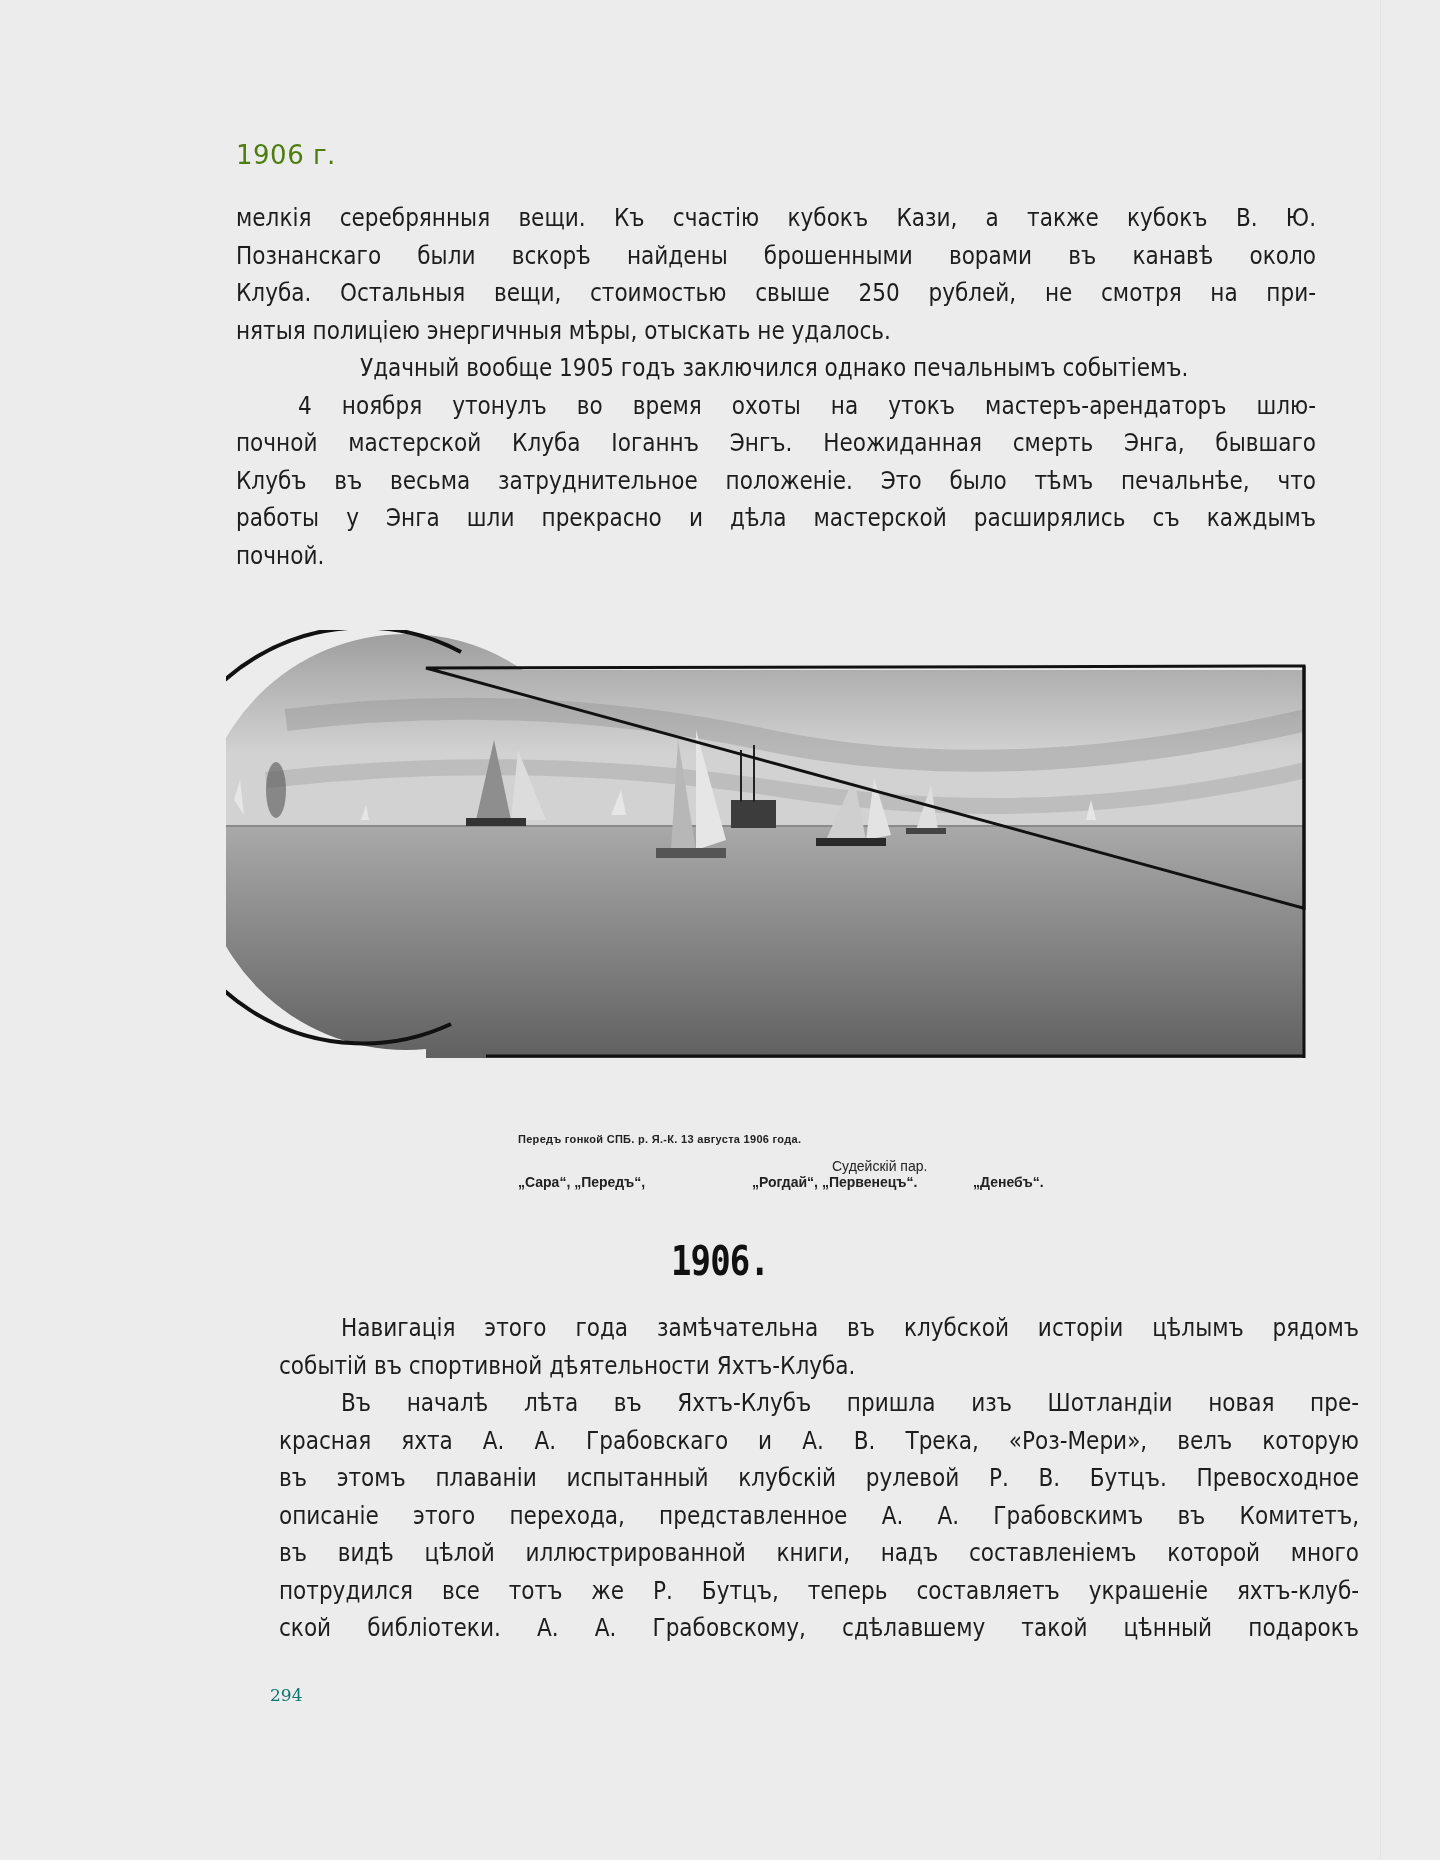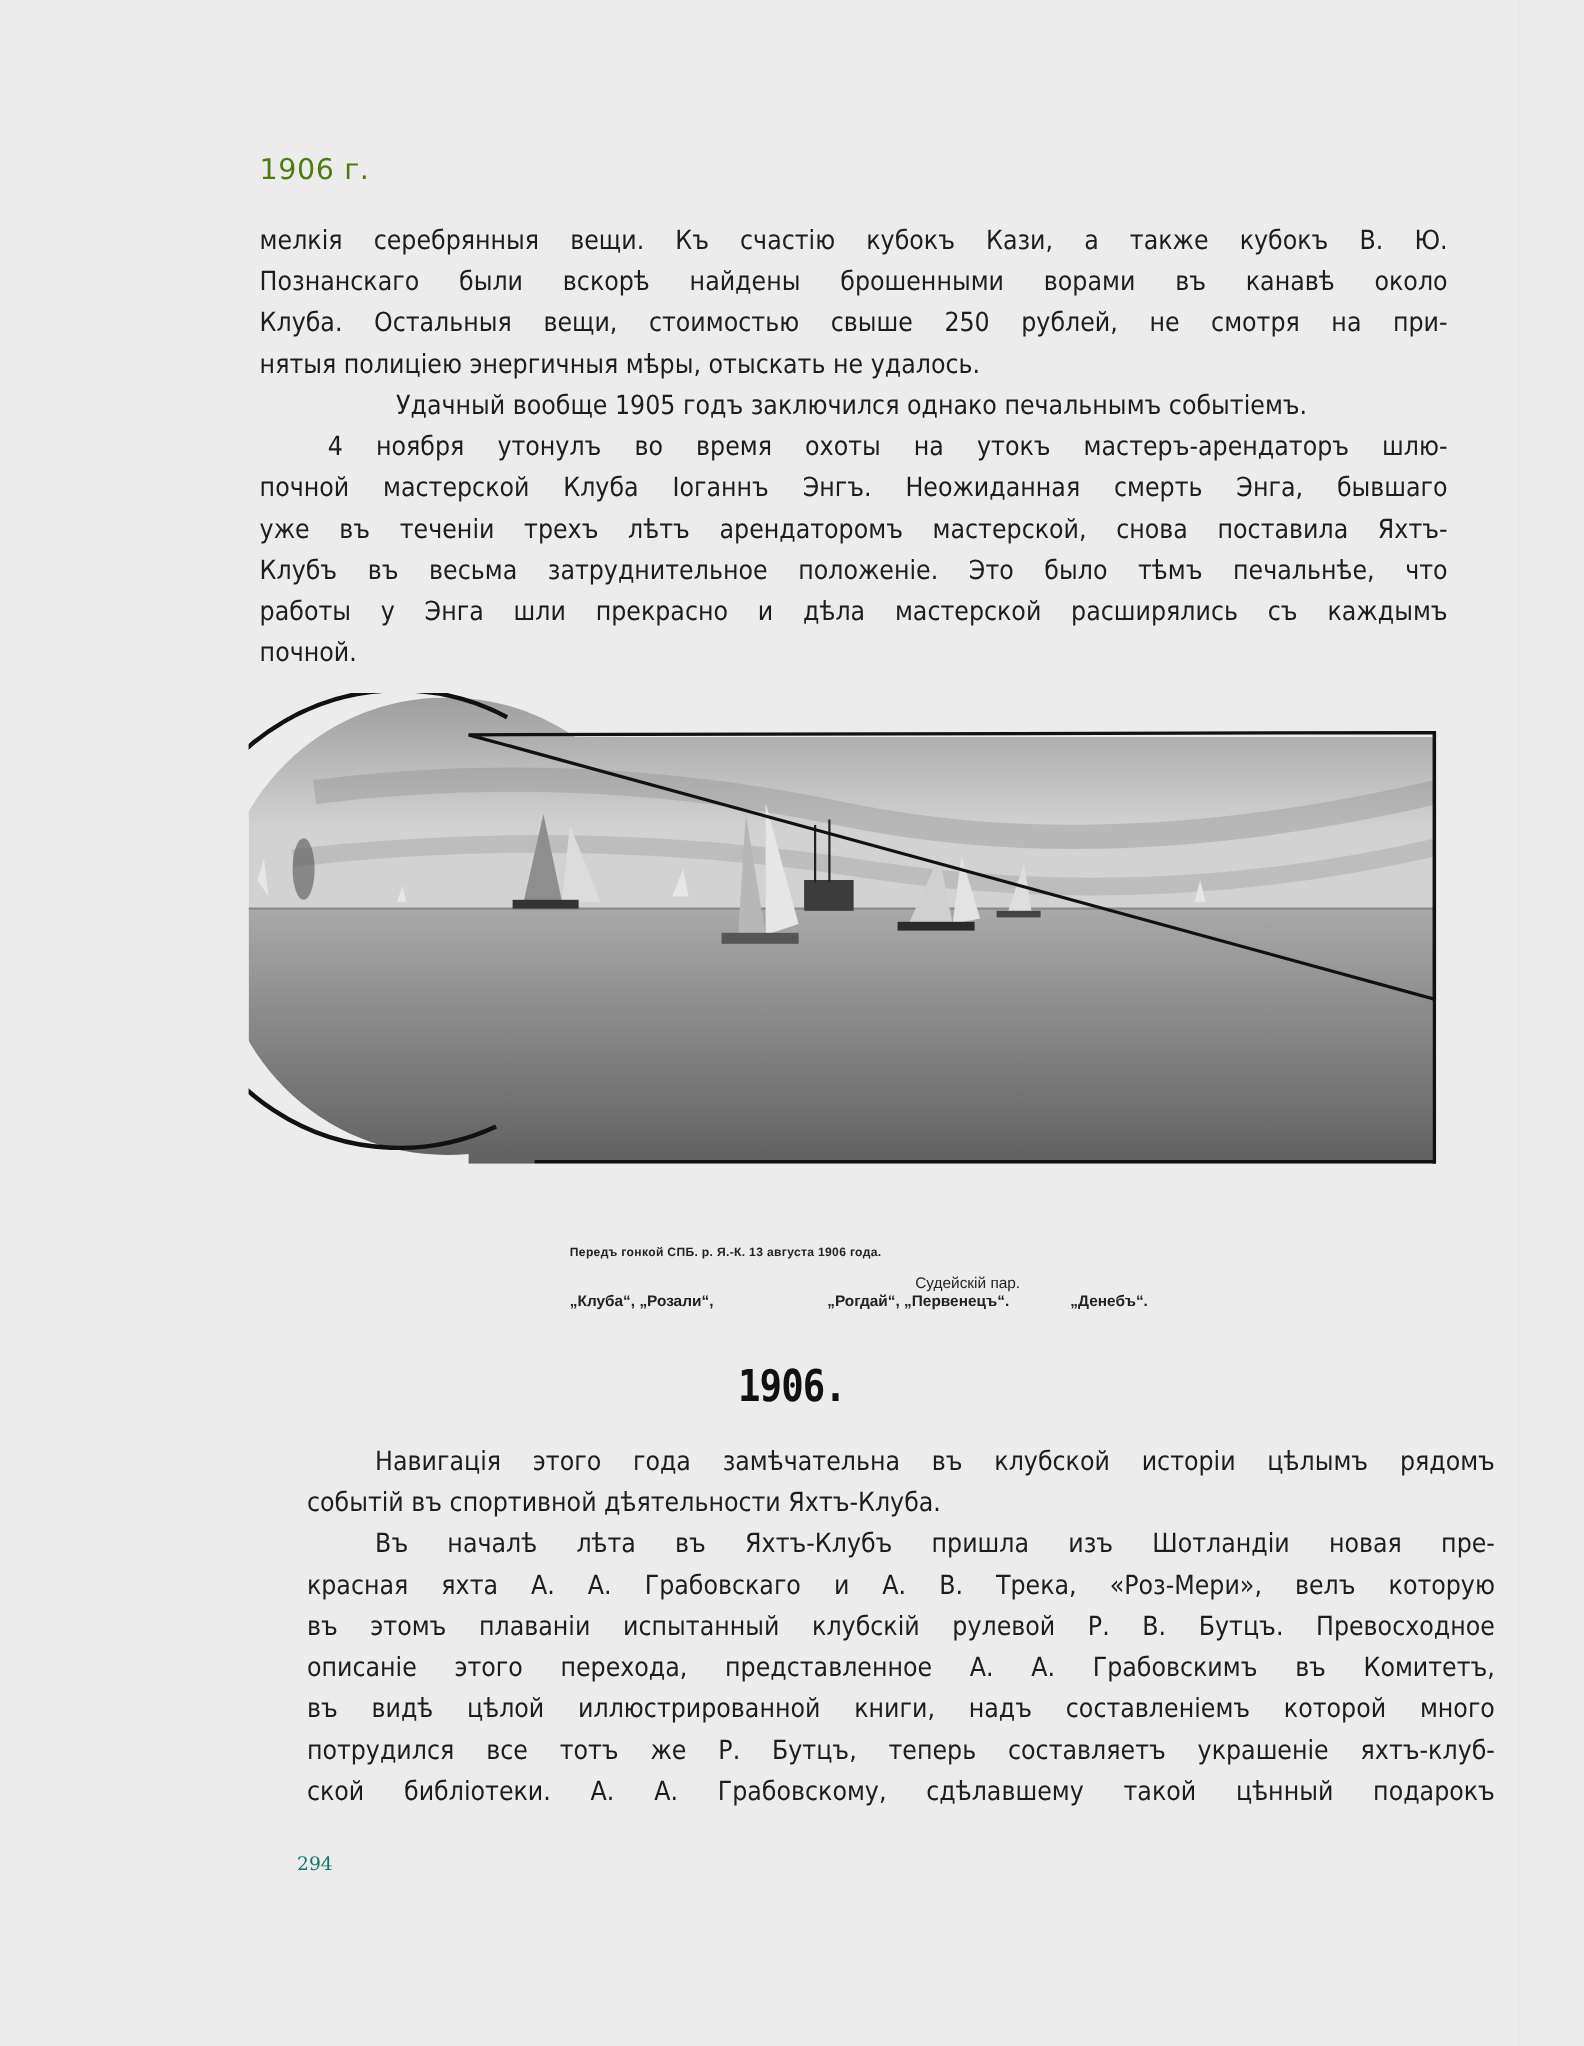--- a/index.html
+++ b/index.html
@@ -65,21 +65,20 @@
     <span class="line">Познанскаго были вскорѣ найдены брошенными ворами въ канавѣ около</span>
     <span class="line">Клуба. Остальныя вещи, стоимостью свыше 250 рублей, не смотря на при-</span>
     <span class="line last">нятыя полиціею энергичныя мѣры, отыскать не удалось.</span>
   </p>
   <p class="indent">
     <span class="line last" style="padding-left:62px">Удачный вообще 1905 годъ заключился однако печальнымъ событіемъ.</span>
   </p>
   <p>
     <span class="line" style="padding-left:62px">4 ноября утонулъ во время охоты на утокъ мастеръ-арендаторъ шлю-</span>
     <span class="line">почной мастерской Клуба Іоганнъ Энгъ. Неожиданная смерть Энга, бывшаго</span>
-    <span class="line">уже въ теченіи трехъ лѣтъ арендаторомъ мастерской, снова поставила Яхтъ-</span>
     <span class="line">Клубъ въ весьма затруднительное положеніе. Это было тѣмъ печальнѣе, что</span>
     <span class="line">работы у Энга шли прекрасно и дѣла мастерской расширялись съ каждымъ</span>
     <span class="line last">почной.</span>
   </p>
 </div>
 
 <div class="photo-wrap">
   <svg viewBox="0 0 1090 470" xmlns="http://www.w3.org/2000/svg">
     <defs>
       <linearGradient id="sky" x1="0" y1="0" x2="0" y2="1">
@@ -128,21 +127,21 @@
     <path d="M250 22 A208 208 0 1 0 240 394" stroke="#111" stroke-width="4" fill="none" transform="translate(-15,0)"></path>
     <path d="M200 38 L1078 36 L1078 280 L1078 276 L1078 278 L1077 278 Z" stroke="#111" stroke-width="3" fill="none"></path>
     <line x1="1078" y1="36" x2="1078" y2="428" stroke="#111" stroke-width="3"></line>
     <line x1="260" y1="426" x2="1078" y2="426" stroke="#111" stroke-width="3"></line>
   </svg>
 </div>
 
 <div class="caption caption-title">Передъ гонкой СПБ. р. Я.-К. 13 августа 1906 года.</div>
 <div class="caption caption-sub" style="left:832px;">Судейскій пар.</div>
 <div class="caption-names-row">
-  <span style="left:0">„Клуба“, „Розали“,</span>
+  <span style="left:0">„Сара“, „Передъ“,</span>
   <span style="left:234px">„Рогдай“, „Первенецъ“.</span>
   <span style="left:455px">„Денебъ“.</span>
 </div>
 
 <div class="section-title">1906.</div>
 
 <div class="body-text block-2">
   <p>
     <span class="line" style="padding-left:62px">Навигація этого года замѣчательна въ клубской исторіи цѣлымъ рядомъ</span>
     <span class="line last">событій въ спортивной дѣятельности Яхтъ-Клуба.</span>

